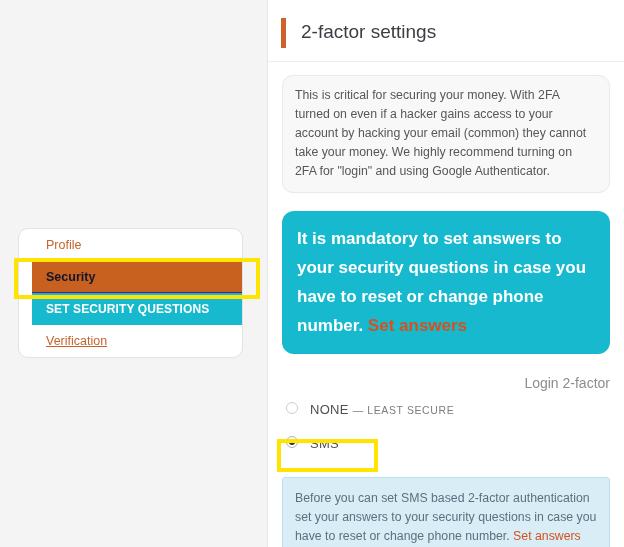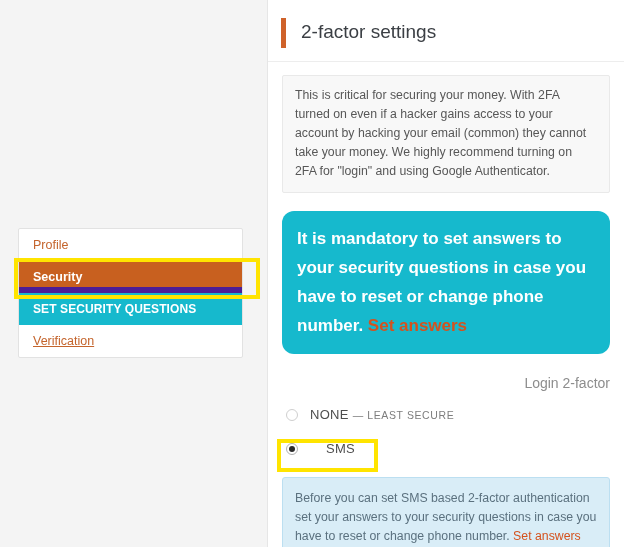--- a/index.html
+++ b/index.html
@@ -24,40 +24,41 @@
     background: #f4f4f4;
   }
 
   #sidebar-card {
     position: absolute;
     left: 18px;
     top: 228px;
     width: 225px;
     background: #ffffff;
     border: 1px solid #e2e2e2;
-    border-radius: 2px;
+    border-radius: 10px;
+    padding-left: 13px;
   }
 
   .nav-item {
     height: 32px;
     line-height: 32px;
     padding: 0 14px;
     font-size: 12.5px;
     color: #c4642c;
     border-bottom: 1px solid #ededed;
     white-space: nowrap;
     overflow: hidden;
   }
   .nav-item:last-child { border-bottom: none; text-decoration: underline; }
 
   .nav-item.active {
     background: #c8601f;
-    color: #ffffff;
-    font-weight: bold;
-    border-bottom: 6px solid #4c1d95;
+    color: #0f172a;
+    font-weight: bold;
+    border-bottom: 1px solid #4c1d95;
   }
 
   .nav-item.cyan {
     background: #16b9cd;
     color: #ffffff;
     font-weight: bold;
     font-size: 12px;
     letter-spacing: .1px;
     border-bottom: 1px solid #16b9cd;
   }
@@ -110,21 +111,21 @@
     font-weight: normal;
   }
 
   #panel-body {
     padding: 13px 14px 0 14px;
   }
 
   .desc-box {
     background: #f8f8f8;
     border: 1px solid #e9e9e9;
-    border-radius: 2px;
+    border-radius: 11px;
     padding: 10px 12px 11px 12px;
     font-size: 12.3px;
     line-height: 19px;
     color: #575757;
   }
 
   .mandatory-banner {
     margin-top: 18px;
     background: #16b9cd;
     border-radius: 12px;
@@ -142,26 +143,26 @@
 
   .field-label {
     margin-top: 21px;
     font-size: 14px;
     color: #8d8d8d;
     text-align: right;
   }
 
   .radio-row {
     display: flex;
-    align-items: center;
+    align-items: flex-start;
     height: 25px;
     margin-top: 11px;
     padding-left: 4px;
   }
-  .radio-row + .radio-row { margin-top: 9px; gap: 16px; }
+  .radio-row + .radio-row { margin-top: 9px; }
 
   .radio-dot {
     width: 12px; height: 12px;
     border-radius: 50%;
     border: 1px solid #cfcfcf;
     background: #ffffff;
     position: relative;
     flex: 0 0 auto;
   }
   .radio-dot.checked { border-color: #b0b0b0; }

